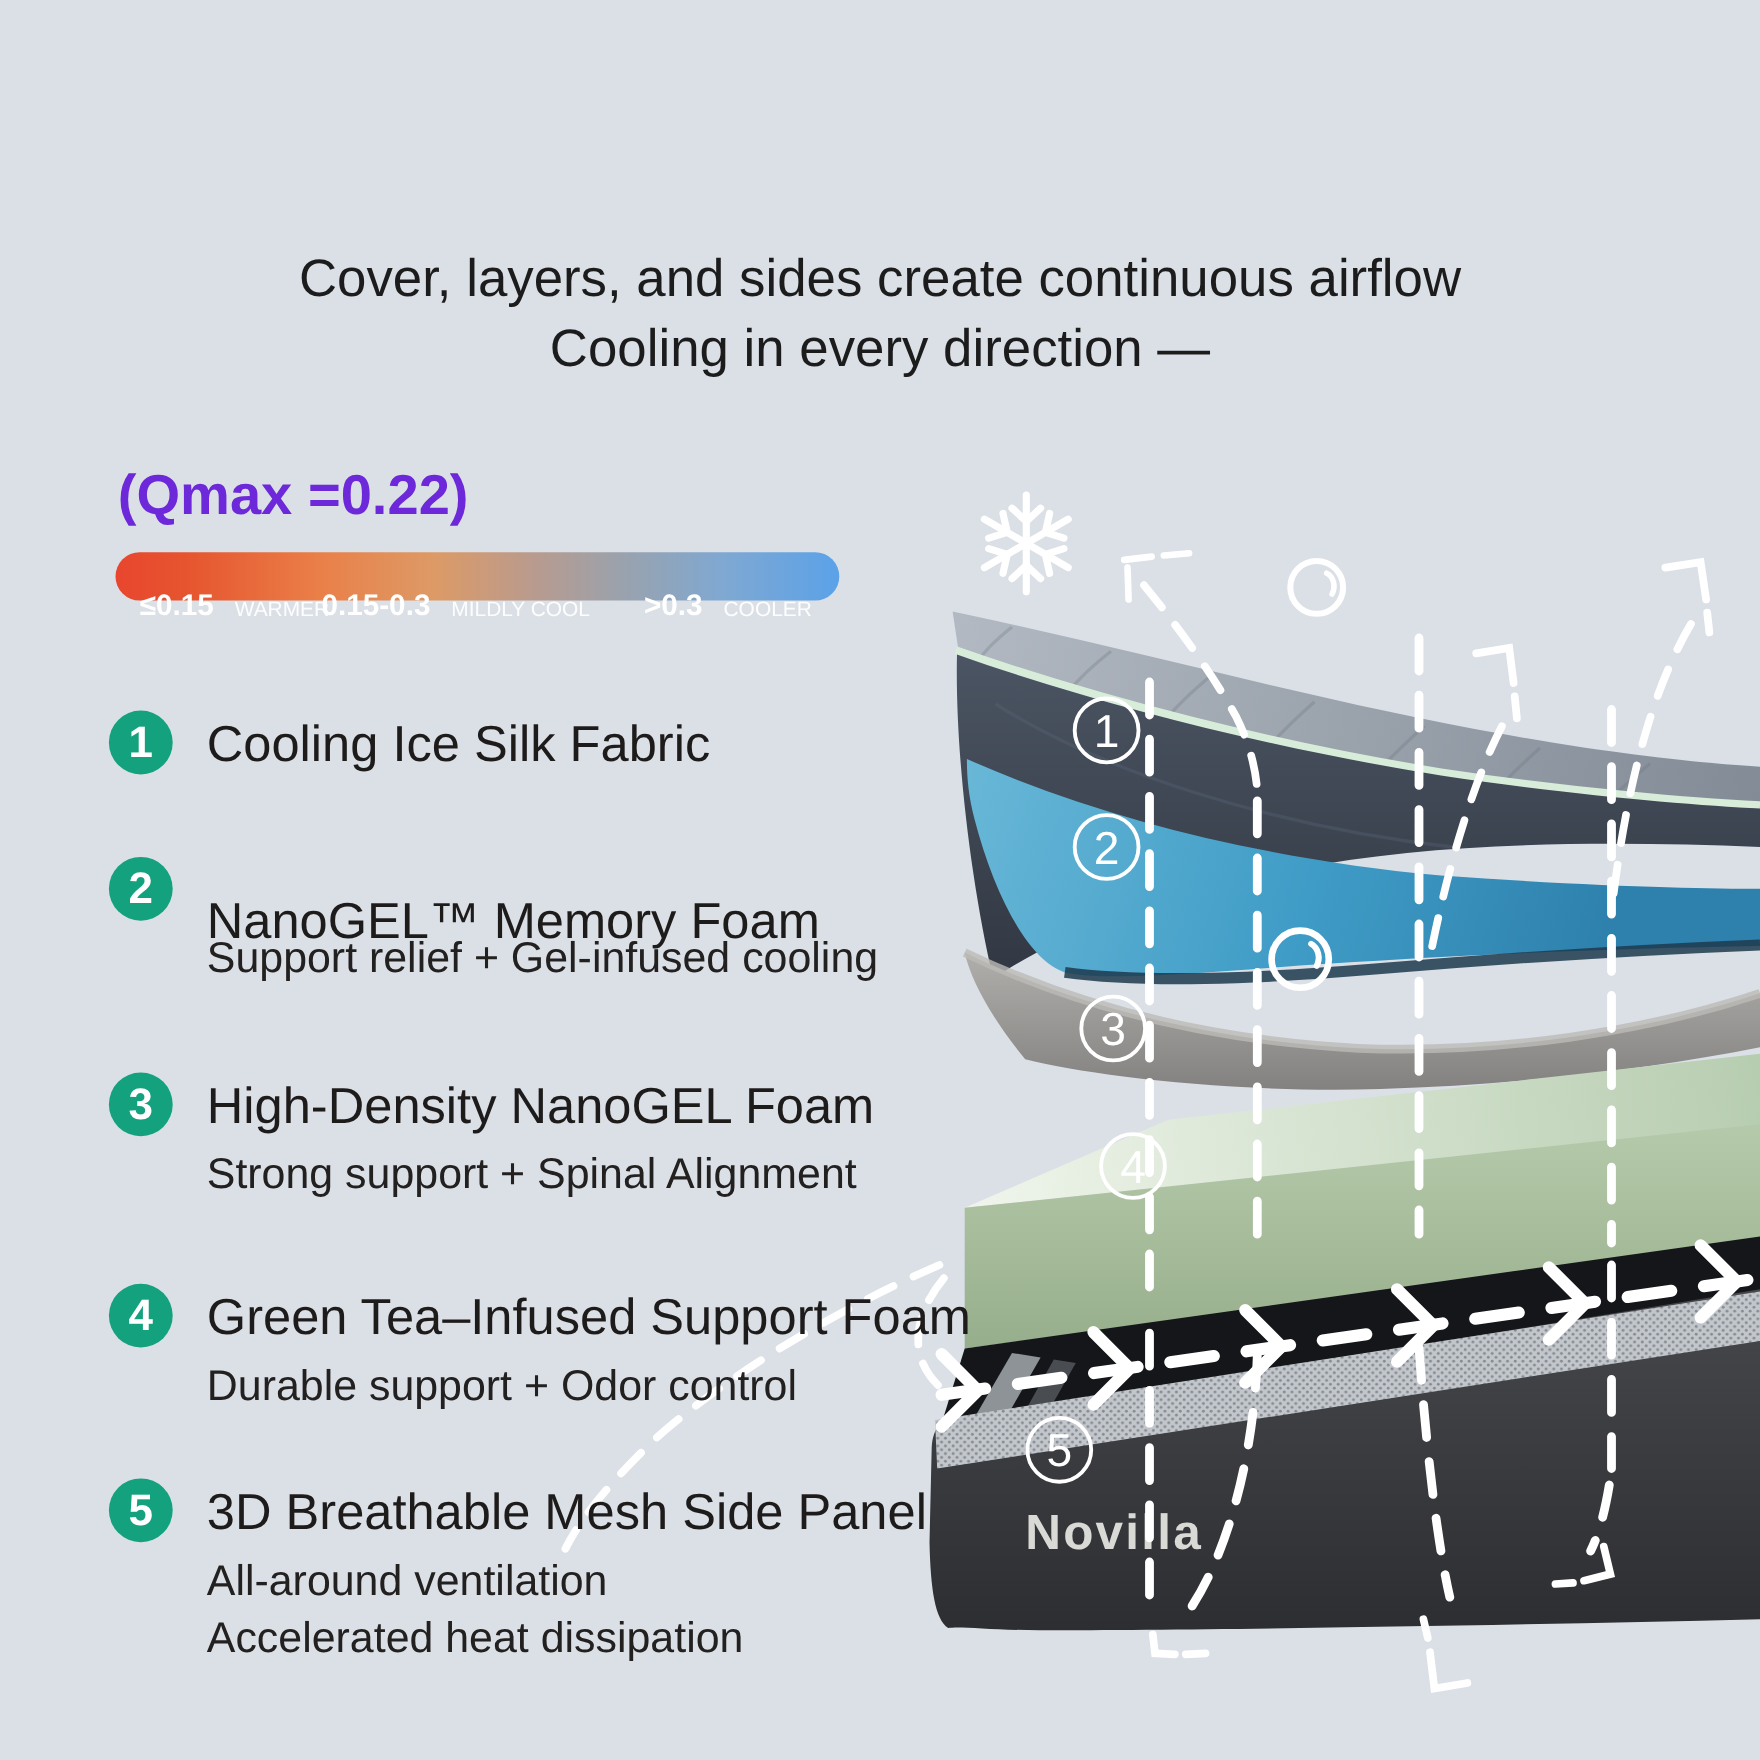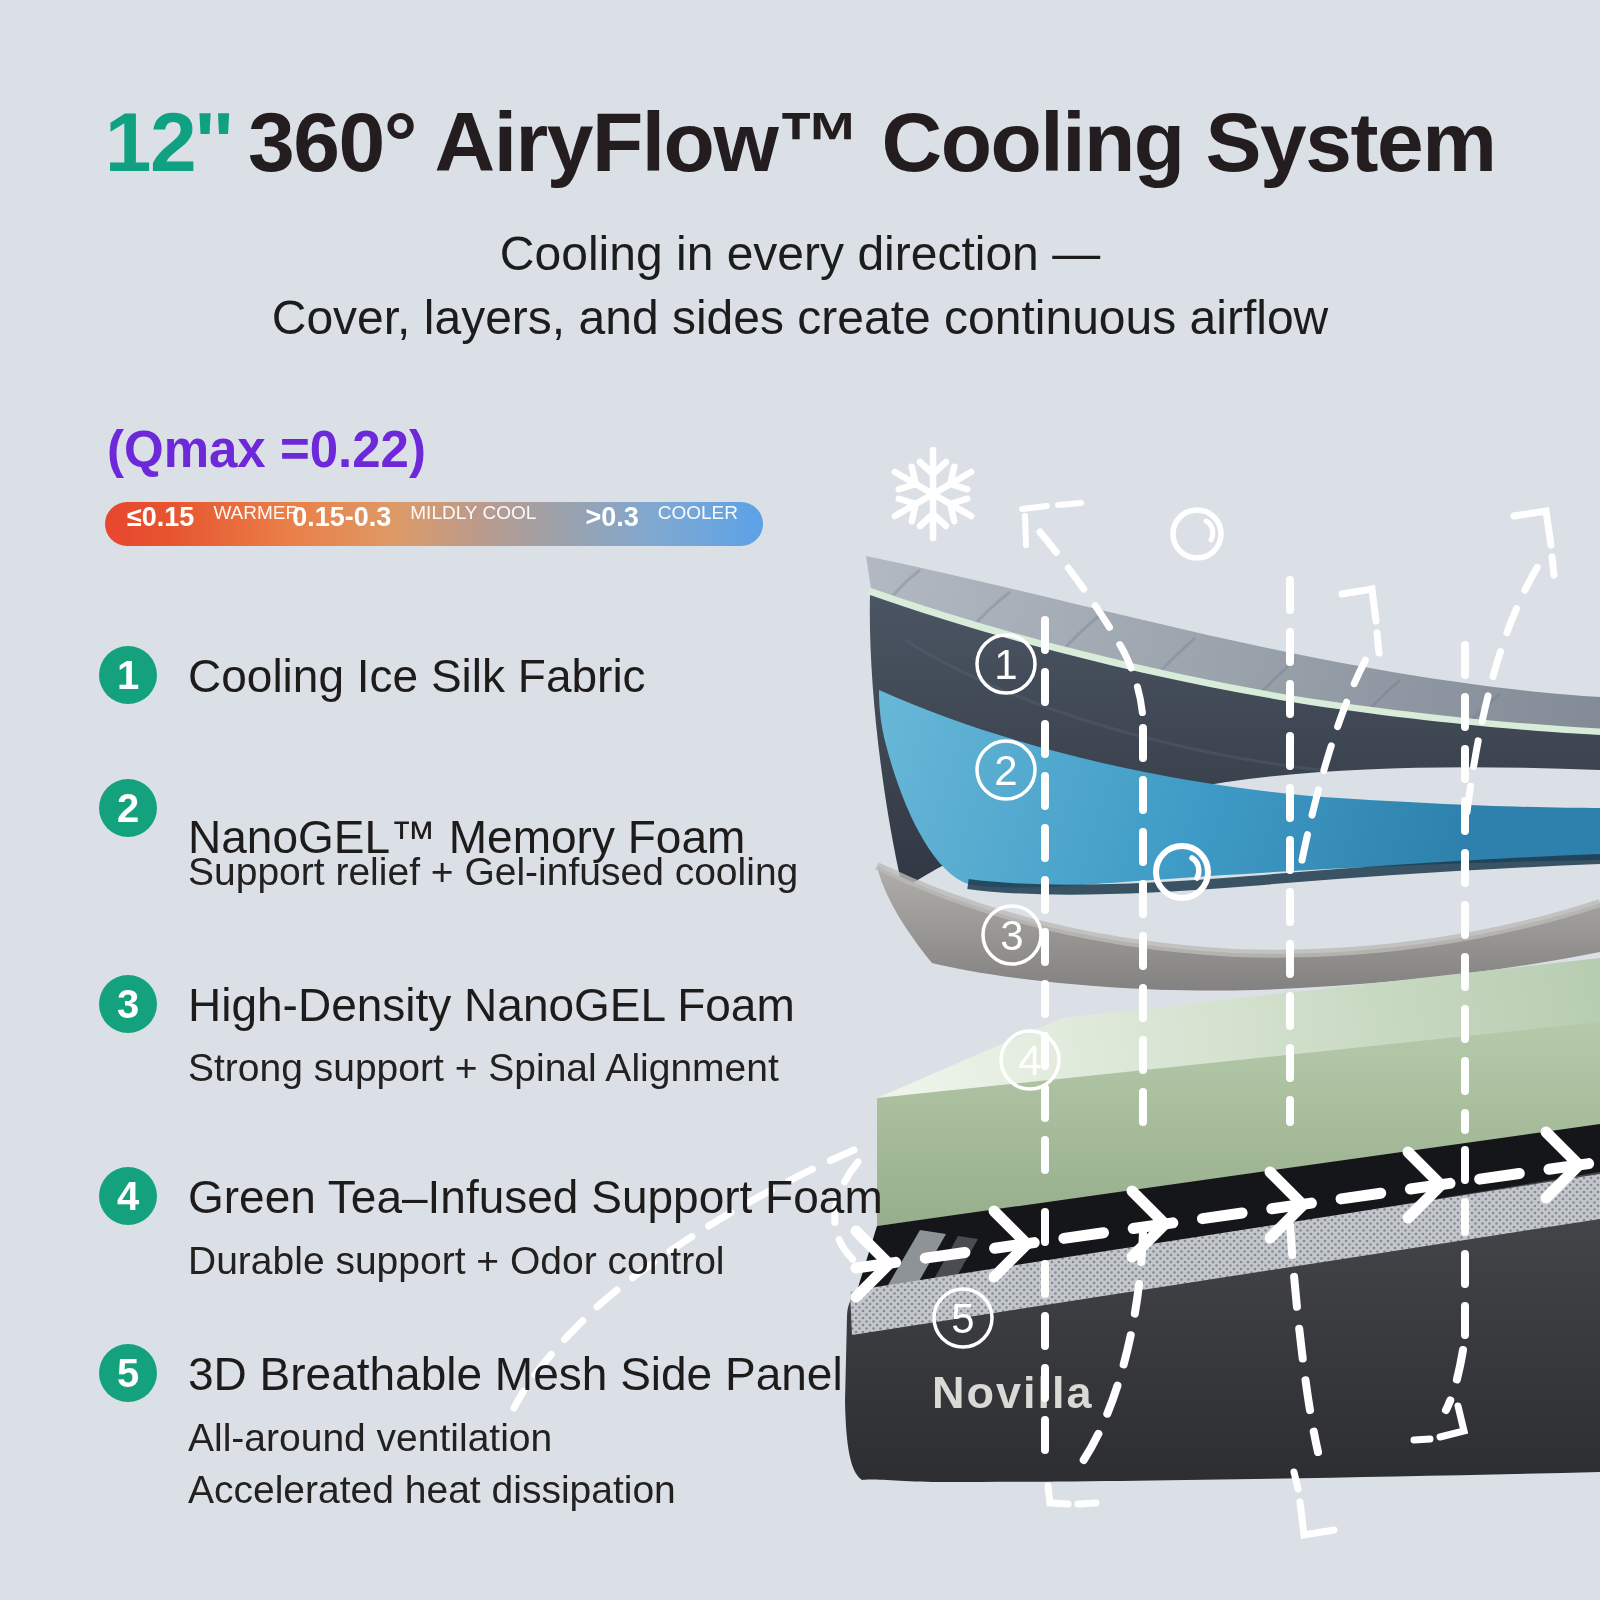--- a/index.html
+++ b/index.html
@@ -10,21 +10,21 @@
     font-size:84px;font-weight:bold;color:#241d1f;letter-spacing:-1.5px;white-space:nowrap;}
   .title .inch{color:#10a182;margin-right:16px;}
   .subtitle{position:absolute;top:222px;left:0;width:1600px;text-align:center;
     font-size:48px;color:#1c1c1c;line-height:64px;}
   
   .qmax{position:absolute;left:107px;top:420px;font-size:51px;font-weight:bold;color:#6d28d9;}
   .scalebar{position:absolute;left:105px;top:502px;width:658px;height:44px;border-radius:22px;
     background:linear-gradient(90deg,#e8462e 0%,#e6552f 10%,#ea7f48 28%,#dd9a66 44%,
       #b89b8f 58%,#9aa2ad 70%,#7fa8d2 84%,#5ba2e8 100%);
     color:#fff;}
-  .sb-group{position:absolute;top:0;height:48px;display:flex;align-items:flex-start;white-space:nowrap;}
+  .sb-group{position:absolute;top:16px;height:48px;display:flex;align-items:flex-end;white-space:nowrap;}
   .sb-left{left:22px;} .sb-mid{left:47%;transform:translateX(-50%);} .sb-right{right:25px;}
   .sb-num{font-size:27px;font-weight:bold;}
   .sb-lbl{font-size:19px;margin-left:19px;opacity:.95;}
   
   .marker{position:absolute;left:99px;width:58px;height:58px;border-radius:50%;
     background:#14a17d;color:#fff;font-size:40px;font-weight:bold;
     display:flex;align-items:center;justify-content:center;}
   .feat-title{position:absolute;left:188px;font-size:46px;color:#1e1b1b;white-space:nowrap;}
   .feat-sub{position:absolute;left:188px;font-size:39px;color:#232020;line-height:52px;white-space:nowrap;}
   svg text{font-family:"Liberation Sans",sans-serif;}
@@ -210,26 +210,23 @@
     </g>
     <g fill="#ffffff" font-size="42" text-anchor="middle">
       <text x="1006" y="679">1</text>
       <text x="1006" y="785">2</text>
       <text x="1012" y="950">3</text>
       <text x="1030" y="1075">4</text>
       <text x="963" y="1333">5</text>
     </g>
   </svg>
 
-  <div class="title">
-    <span class="inch">12''</span><span>360° AiryFlow™ Cooling System</span>
-  </div>
   <div class="subtitle">
+    <div>Cover, layers, and sides create continuous airflow</div>
     <div>Cooling in every direction —</div>
-    <div>Cover, layers, and sides create continuous airflow</div>
   </div>
 
   <div class="qmax">(Qmax =0.22)</div>
   <div class="scalebar">
     <div class="sb-group sb-left">
       <span class="sb-num">≤0.15</span>
       <span class="sb-lbl">WARMER</span>
     </div>
     <div class="sb-group sb-mid">
       <span class="sb-num">0.15-0.3</span>

